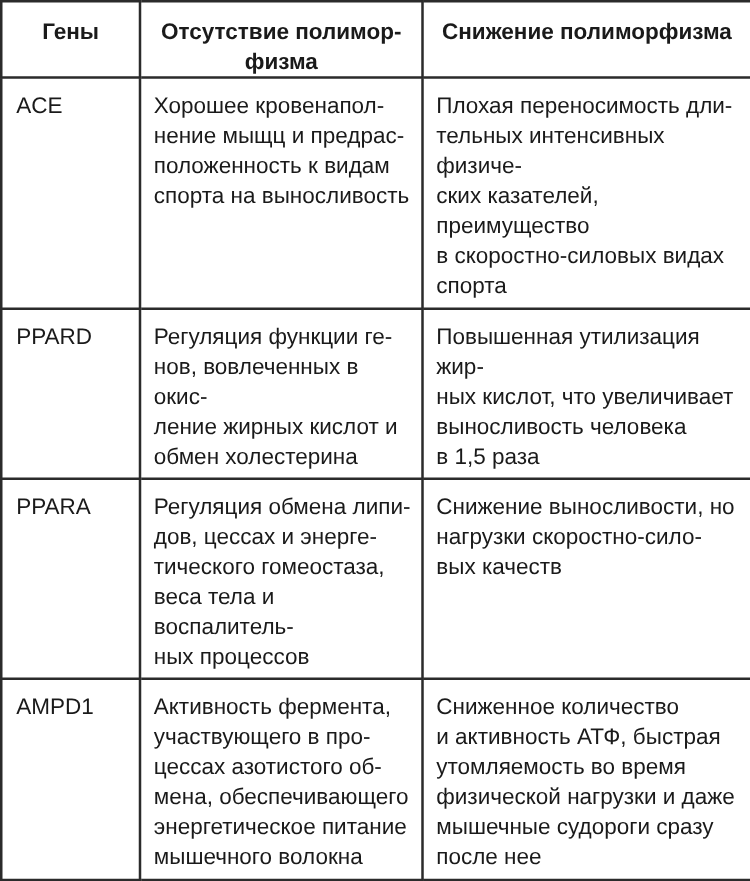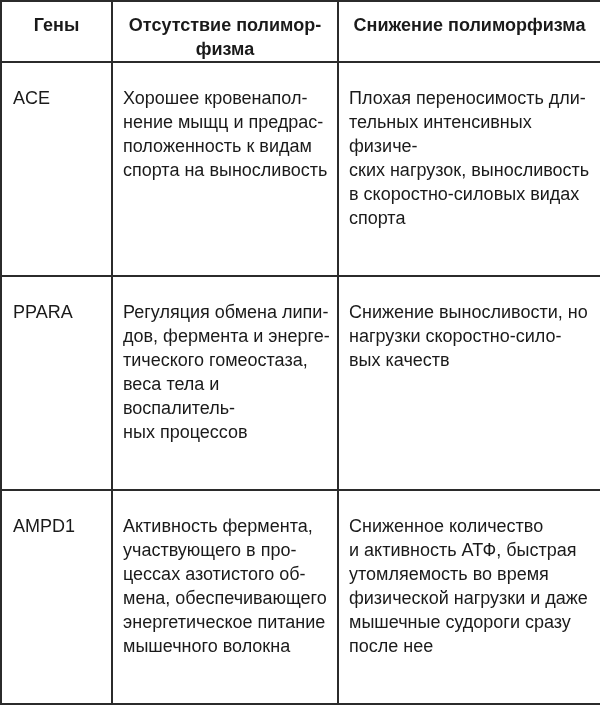--- a/index.html
+++ b/index.html
@@ -32,21 +32,21 @@
     line-height: 24px;
     text-align: center;
     padding: 11px 6px 0 6px;
     border-radius: 27px;
   }
   .gene-table td {
     font-weight: normal;
     font-size: 18px;
     line-height: 24px;
     text-align: left;
-    padding: 23px 6px 0 10px;
+    padding: 9px 6px 0 10px;
   }
   .gene-table td.gene-cell {
     padding-left: 11px;
   }
   thead tr { height: 56px; }
   tbody tr:nth-child(1) { height: 131px; }
   tbody tr:nth-child(2) { height: 106px; }
   tbody tr:nth-child(3) { height: 127px; margin-top: 12px; }
   tbody tr:nth-child(4) { height: 130px; }
   tbody tr:nth-child(5) { height: 151px; }
@@ -70,28 +70,39 @@
   </thead>
   <tbody>
     <tr>
       <td class="gene-cell">ACE</td>
       <td>Хорошее кровенапол-
 нение мыщц и предрас-
 положенность к видам
 спорта на выносливость</td>
       <td>Плохая переносимость дли-
 тельных интенсивных физиче-
-ских нагрузок, выносливость
+ских казателей, преимущество
 в скоростно-силовых видах
 спорта</td>
     </tr>
     <tr>
+      <td class="gene-cell">PPARD</td>
+      <td>Регуляция функции ге-
+нов, вовлеченных в окис-
+ление жирных кислот и
+обмен холестерина</td>
+      <td>Повышенная утилизация жир-
+ных кислот, что увеличивает
+выносливость человека
+в 1,5 раза</td>
+    </tr>
+    <tr>
       <td class="gene-cell">PPARA</td>
       <td>Регуляция обмена липи-
-дов, фермента и энерге-
+дов, цессах и энерге-
 тического гомеостаза,
 веса тела и воспалитель-
 ных процессов</td>
       <td>Снижение выносливости, но
 нагрузки скоростно-сило-
 вых качеств</td>
     </tr>
     <tr>
       <td class="gene-cell">AMPD1</td>
       <td>Активность фермента,

